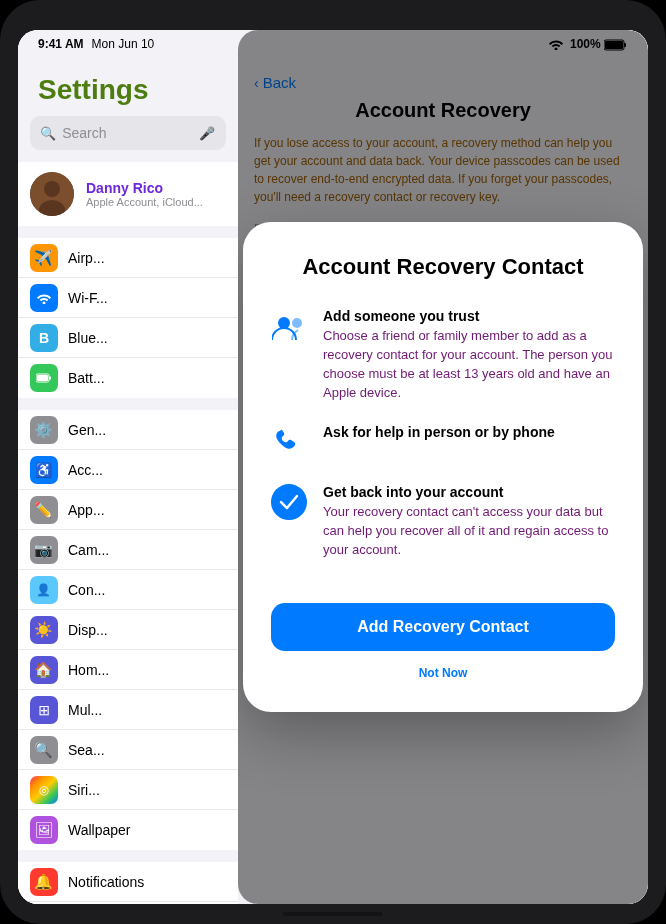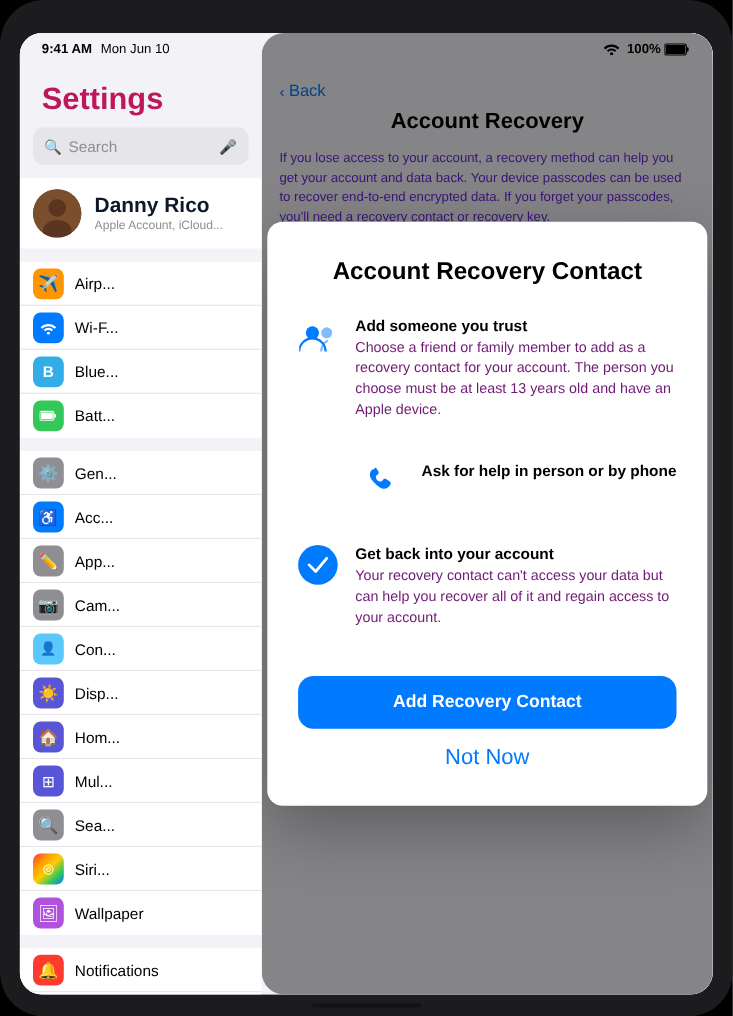--- a/index.html
+++ b/index.html
@@ -65,21 +65,21 @@
       width: 220px;
       background: #f2f2f7;
       padding-top: 28px;
       flex-shrink: 0;
       overflow: hidden;
     }
 
     .sidebar-title {
       font-size: 28px;
       font-weight: 700;
-      color: #be185d;
+      color: #4d7c0f;
       padding: 16px 20px 10px;
     }
 
     .search-bar {
       margin: 0 12px 12px;
       background: #e5e5ea;
       border-radius: 10px;
       height: 34px;
       display: flex;
       align-items: center;
@@ -121,23 +121,23 @@
       overflow: hidden;
       flex-shrink: 0;
       display: flex;
       align-items: center;
       justify-content: center;
       font-size: 20px;
     }
 
     .profile-info { overflow: hidden; }
     .profile-name {
-      font-size: 19px;
+      font-size: 14px;
       font-weight: 600;
-      color: #0f172a;
+      color: #6d28d9;
       white-space: nowrap;
       overflow: hidden;
       text-overflow: ellipsis;
     }
 
     .profile-sub {
       font-size: 11px;
       color: #8e8e93;
       white-space: nowrap;
       overflow: hidden;
@@ -208,21 +208,21 @@
     .page-title-main {
       font-size: 20px;
       font-weight: 700;
       color: #000;
       text-align: center;
       margin-bottom: 12px;
     }
 
     .description-text {
       font-size: 12px;
-      color: #6d28d9;
+      color: #a16207;
       line-height: 1.5;
       margin-bottom: 16px;
     }
 
     .section-label {
       font-size: 11px;
       color: #8e8e93;
       text-transform: uppercase;
       letter-spacing: 0.5px;
       margin-bottom: 6px;
@@ -258,40 +258,39 @@
     }
 
     
     .modal {
       position: absolute;
       top: 50%;
       left: 50%;
       transform: translate(-50%, -50%);
       width: 400px;
       background: #fff;
-      border-radius: 14px;
+      border-radius: 28px;
       z-index: 30;
       padding: 32px 28px 24px;
       box-shadow: 0 20px 60px rgba(0,0,0,0.3);
     }
 
     .modal-title {
       font-size: 22px;
       font-weight: 700;
       color: #000;
       text-align: center;
       margin-bottom: 28px;
     }
 
     .modal-features {
       display: flex;
       flex-direction: column;
-      gap: 38px;
+      gap: 22px;
       margin-bottom: 43px;
-      align-items: flex-end;
     }
 
     .feature-row {
       display: flex;
       align-items: flex-start;
       gap: 16px;
     }
 
     .feature-icon {
       width: 36px;
@@ -336,22 +335,22 @@
       color: #fff;
       cursor: pointer;
       display: flex;
       align-items: center;
       justify-content: center;
     }
 
     .btn-secondary {
       background: none;
       border: none;
-      font-size: 20px;
-      font-weight: 400;
+      font-size: 12px;
+      font-weight: 700;
       color: #007aff;
       cursor: pointer;
       padding: 8px;
     }
 
     
     .home-indicator {
       position: absolute;
       bottom: 8px;
       left: 50%;

